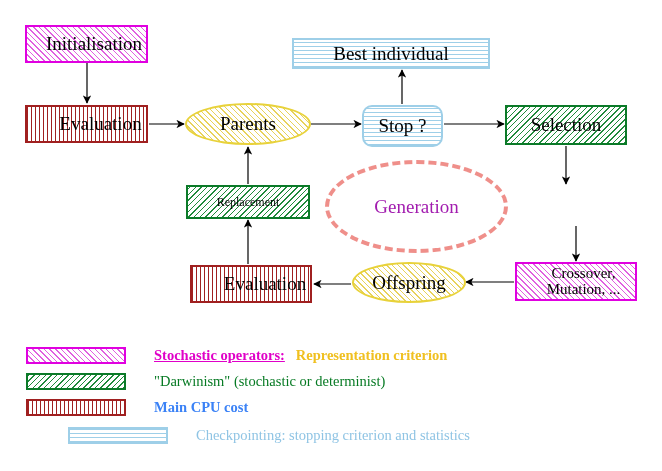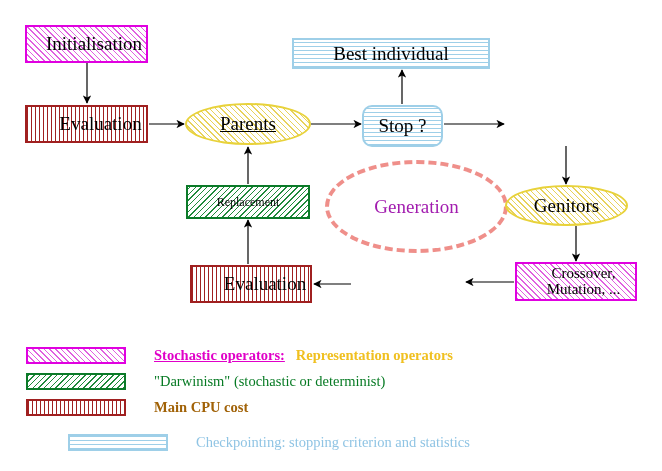--- a/index.html
+++ b/index.html
@@ -111,21 +111,21 @@
   .legend-label {
     margin-left: 28px;
     font-size: 14.5px;
     white-space: nowrap;
     font-family: "Liberation Serif", "DejaVu Serif", serif;
     font-weight: bold;
   }
   .lbl-magenta { color: #e000c8; text-decoration: underline; }
   .lbl-gold    { color: #f0c020; }
   .lbl-green   { color: #067a23; }
-  .lbl-red     { color: #a16207; }
+  .lbl-red     { color: #3b82f6; }
   .lbl-blue    { color: #8fc4e4; font-weight: normal; }
   .lbl-green, .lbl-blue { font-weight: normal; }
 </style>
 </head>
 <body>
 
 <div id="canvas">
 
   <svg id="svg-layer" viewBox="0 0 662 471" xmlns="http://www.w3.org/2000/svg">
     <defs>
@@ -158,79 +158,82 @@
   </svg>
 
   <div class="node hatch-magenta" style="left:25px; top:25px; width:123px; height:38px; font-size:19px;">
     <span>Initialisation</span>
   </div>
 
   <div class="node hatch-red" style="left:25px; top:105px; width:123px; height:38px; font-size:19px;">
     <span>Evaluation</span>
   </div>
 
-  <div class="node hatch-yellow-ellipse" style="left:185px; top:103px; width:126px; height:42px; font-size:19px;text-decoration:underline;">
+  <div class="node hatch-yellow-ellipse" style="left:185px; top:103px; width:126px; height:42px; font-size:19px;">
     <span>Parents</span>
   </div>
 
   <div class="node hatch-blue" style="left:292px; top:38px; width:198px; height:31px; font-size:19px;">
     <span>Best individual</span>
   </div>
 
   <div class="node hatch-blue rounded" style="left:362px; top:105px; width:81px; height:42px; font-size:19px;">
     <span>Stop ?</span>
   </div>
 
+  <div class="node hatch-green" style="left:505px; top:105px; width:122px; height:40px; font-size:19px;">
+    <span>Selection</span>
+  </div>
 
   <div class="node hatch-green" style="left:186px; top:185px; width:124px; height:34px; font-size:12px;">
     <span>Replacement</span>
   </div>
 
   <div class="generation-ellipse" style="left:325px; top:160px; width:175px; height:85px; font-size:19px;">
     <span>Generation</span>
   </div>
 
-  <div class="node hatch-yellow-ellipse" style="left:505px; top:185px; width:123px; height:41px; font-size:19px;">
-    <span>Genitors</span>
-  </div>
 
   <div class="node hatch-magenta" style="left:515px; top:262px; width:122px; height:39px; font-size:15px;">
     <span>Crossover,
 Mutation, ...</span>
   </div>
 
   <div class="node hatch-red" style="left:190px; top:265px; width:122px; height:38px; font-size:19px;">
     <span>Evaluation</span>
   </div>
 
+  <div class="node hatch-yellow-ellipse" style="left:352px; top:262px; width:114px; height:41px; font-size:19px;">
+    <span>Offspring</span>
+  </div>
 
   <div id="legend">
 
     <div class="legend-row" style="top:8px;">
       <div class="swatch hatch-magenta"></div>
       <div class="legend-label">
-        <span class="lbl-magenta">Stochastic operators:</span><span>&nbsp;&nbsp;&nbsp;</span><span class="lbl-gold">Representation operators</span>
+        <span class="lbl-magenta">Stochastic operators:</span><span>&nbsp;&nbsp;&nbsp;</span><span class="lbl-gold">Representation criterion</span>
       </div>
     </div>
 
     <div class="legend-row" style="top:34px;">
       <div class="swatch hatch-green"></div>
       <div class="legend-label">
         <span class="lbl-green">"Darwinism" (stochastic or determinist)</span>
       </div>
     </div>
 
     <div class="legend-row" style="top:60px;">
       <div class="swatch hatch-red"></div>
       <div class="legend-label">
         <span class="lbl-red">Main CPU cost</span>
       </div>
     </div>
 
-    <div class="legend-row" style="top:95px;padding-left:42px;">
+    <div class="legend-row" style="top:88px;padding-left:42px;">
       <div class="swatch hatch-blue"></div>
       <div class="legend-label">
         <span class="lbl-blue">Checkpointing: stopping criterion and statistics</span>
       </div>
     </div>
 
   </div>
 
 </div>
 

